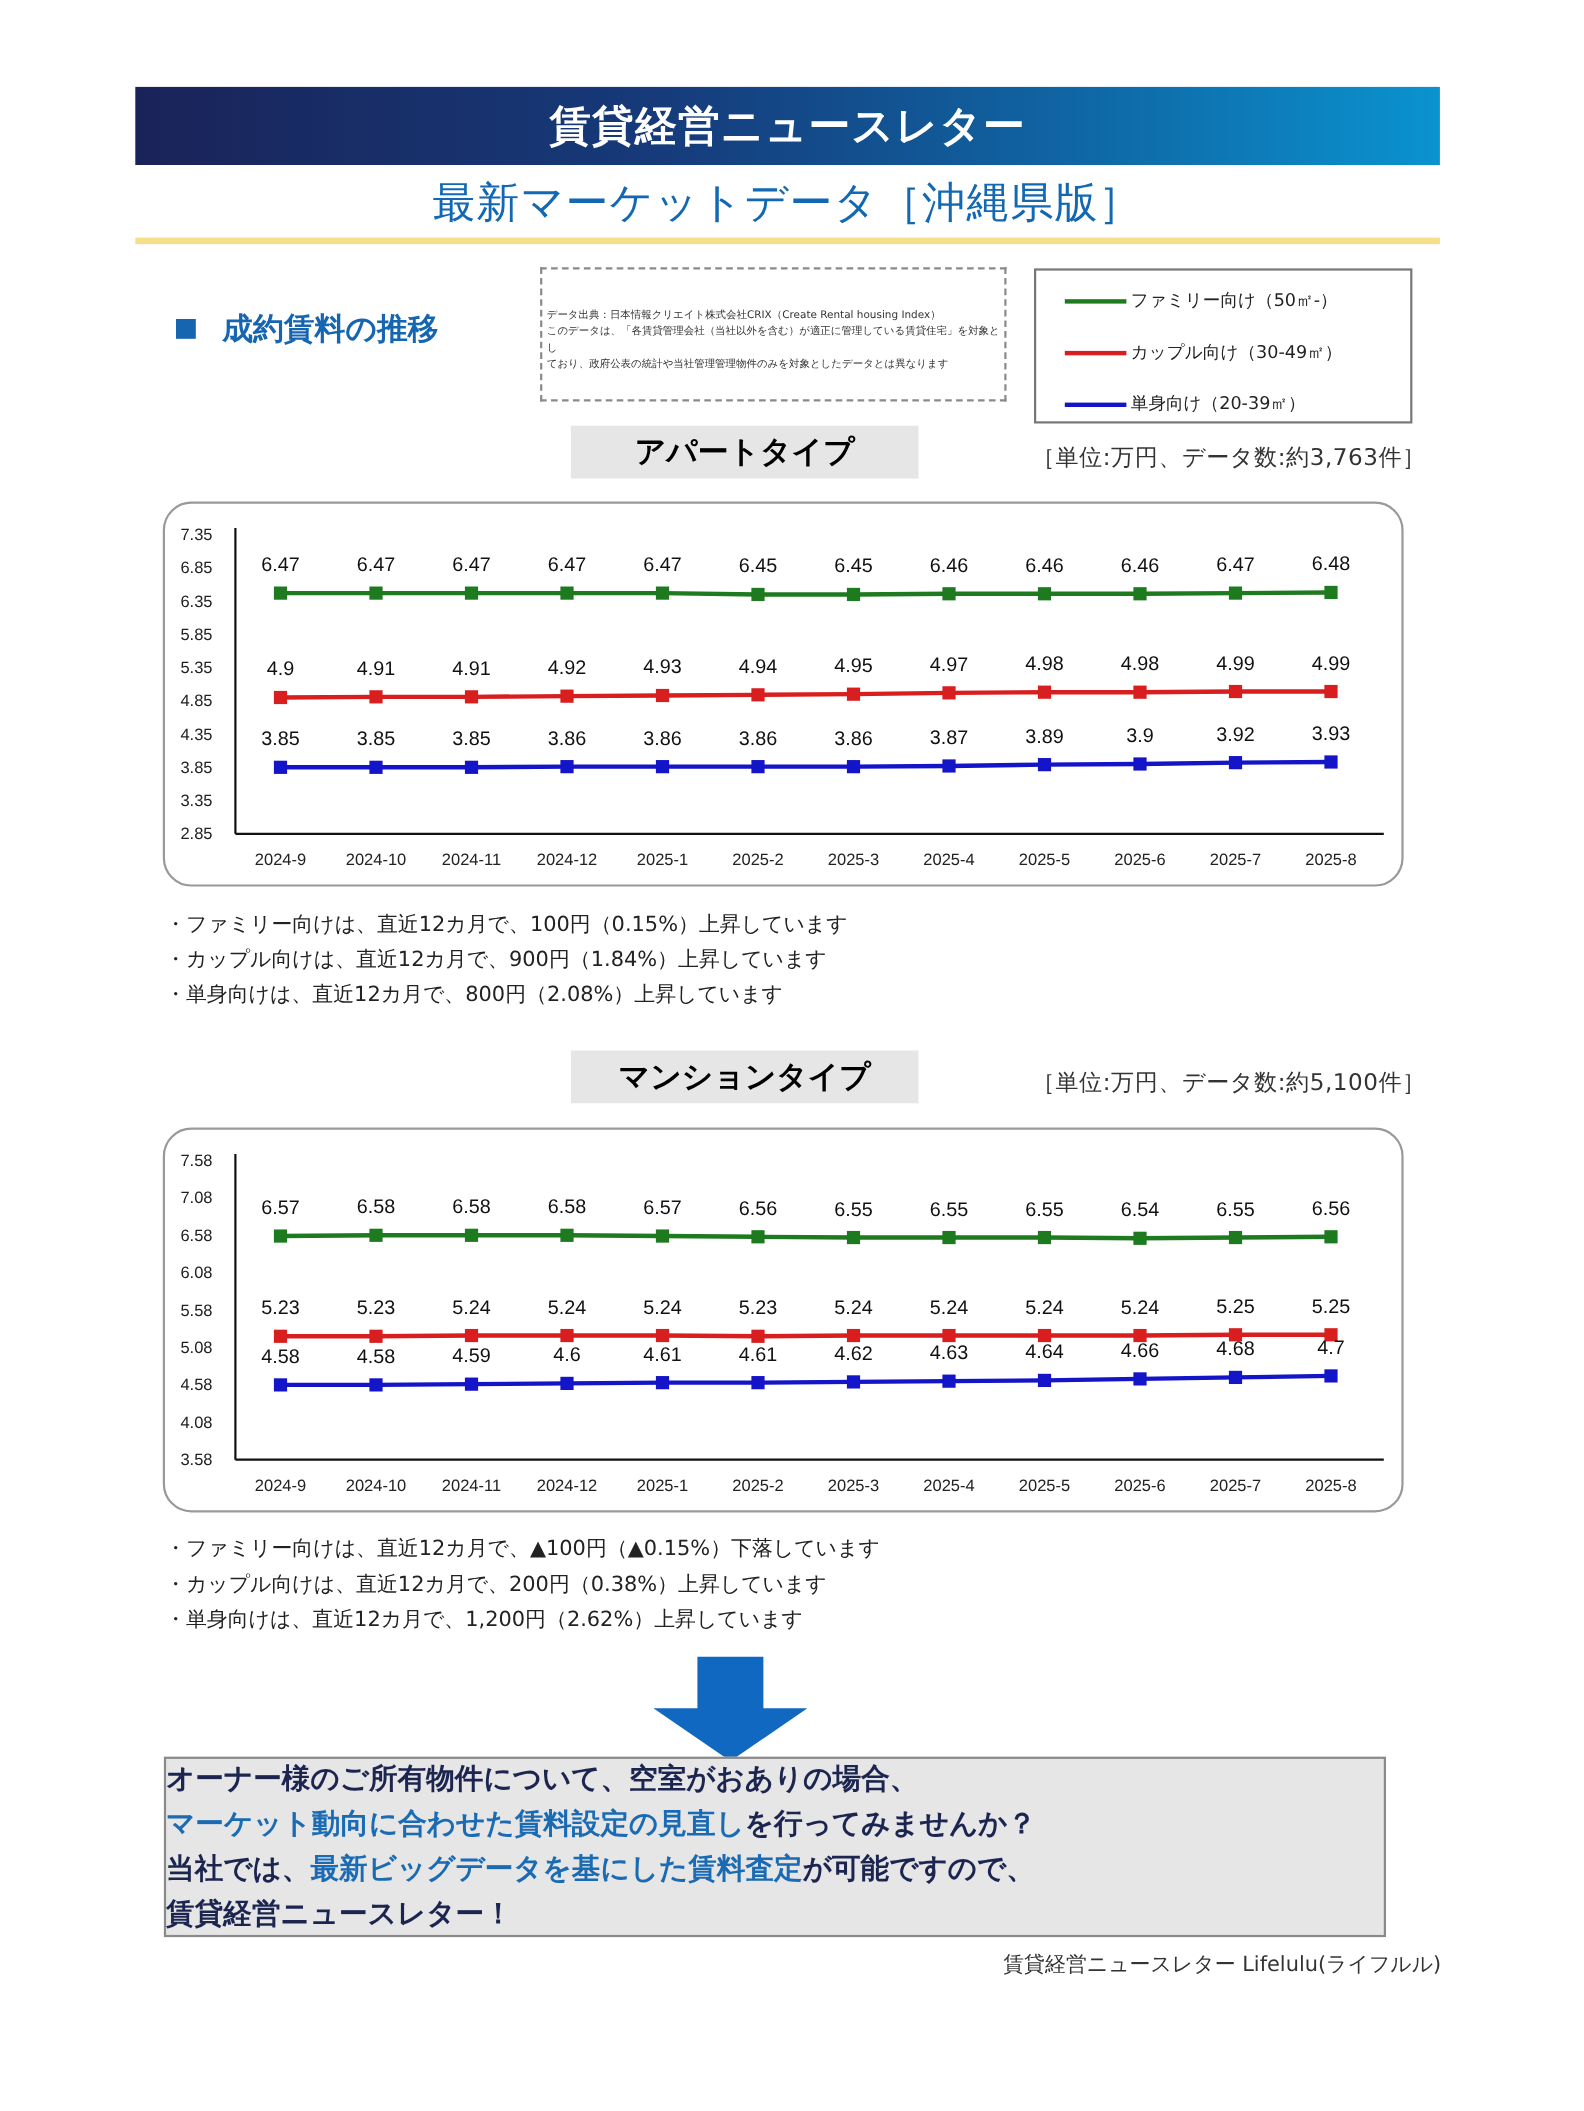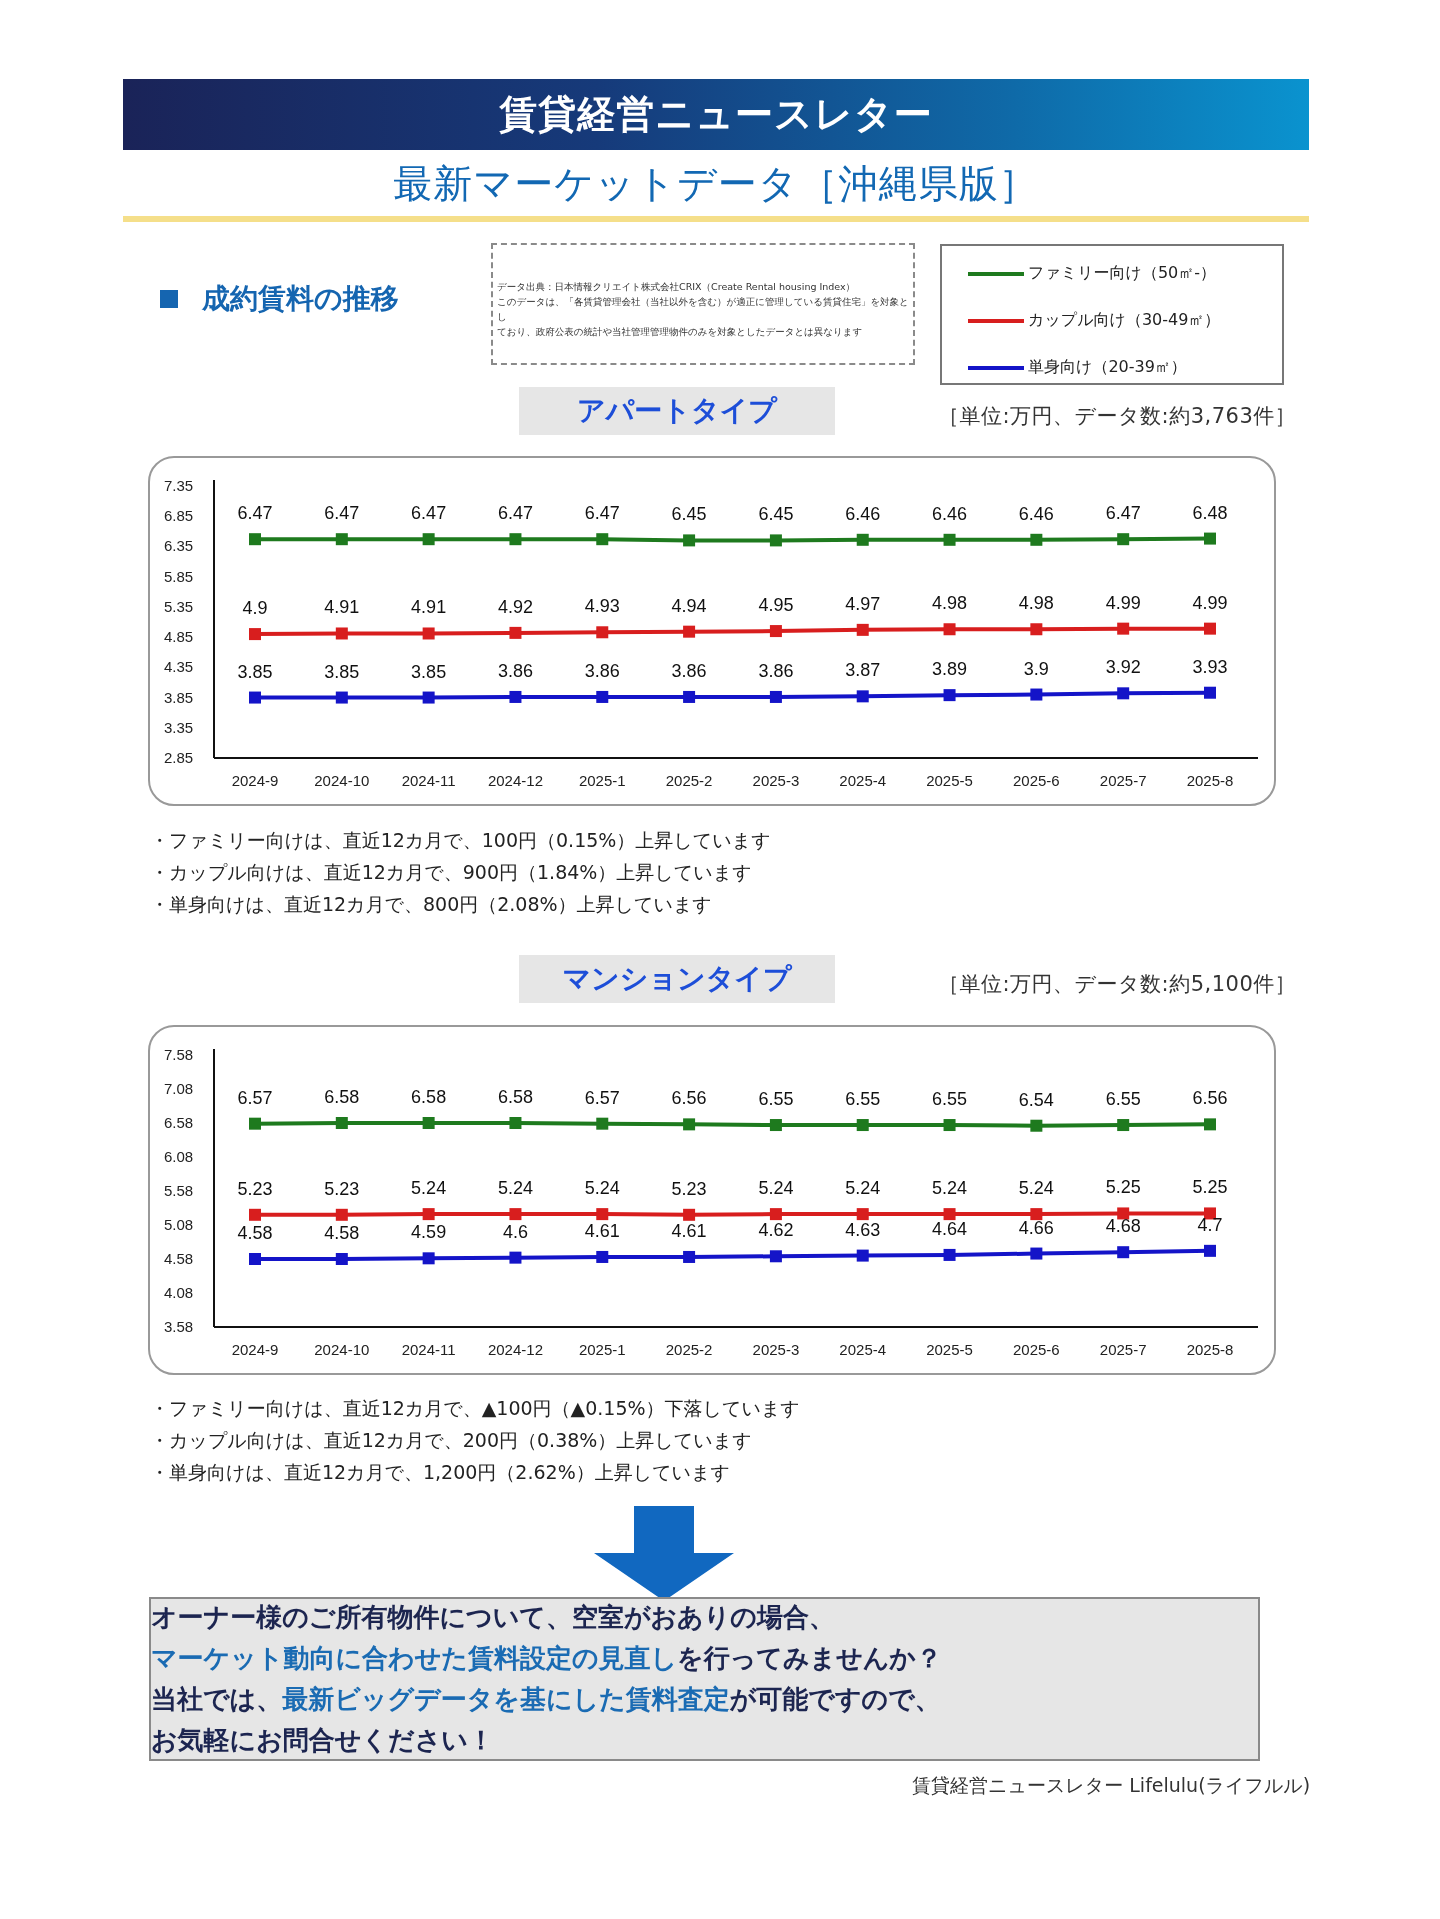--- a/index.html
+++ b/index.html
@@ -34,21 +34,21 @@
 
   .legend-box {
     position: absolute; left: 940px; top: 244px; width: 344px; height: 141px;
     border: 2px solid #777; padding: 4px 0 0 26px;
   }
   .legend-item { display: flex; align-items: center; height: 47px; font-size: 16px; color: #222; }
   .legend-line { width: 56px; height: 4px; margin-right: 4px; }
 
   .type-label {
     position: absolute; left: 519px; width: 316px; height: 48px; background: #e6e6e6;
-    color: #1d4ed8; font-weight: bold; font-size: 28px; display: flex; align-items: center; justify-content: center;
+    color: #000000; font-weight: bold; font-size: 28px; display: flex; align-items: center; justify-content: center;
   }
   .unit-label { position: absolute; left: 938px; font-size: 21px; color: #333; letter-spacing: 0.5px; }
 
   .chart-frame {
     position: absolute; left: 148px; width: 1128px; height: 350px;
     border: 2px solid #999; border-radius: 26px; background: #fff;
   }
   .chart-frame svg { position: absolute; left: 0; top: 0; }
 
   .notes { position: absolute; left: 150px; font-size: 19px; line-height: 32px; color: #222; }
@@ -322,16 +322,16 @@
 </div>
 
 <svg class="arrow" viewBox="0 0 140 95">
   <polygon points="40,0 100,0 100,47 140,47 70,95 0,47 40,47" fill="#1168c0"></polygon>
 </svg>
 
 <div class="cta-box">
   <div>オーナー様のご所有物件について、空室がおありの場合、</div>
   <div><span class="hl">マーケット動向に合わせた賃料設定の見直し</span><span>を行ってみませんか？</span></div>
   <div><span>当社では、</span><span class="hl">最新ビッグデータを基にした賃料査定</span><span>が可能ですので、</span></div>
-  <div>お気軽にお問合せください！</div>
+  <div>賃貸経営ニュースレター！</div>
 </div>
 
 <div class="footer">賃貸経営ニュースレター Lifelulu(ライフルル)</div>
 
 </body></html>

